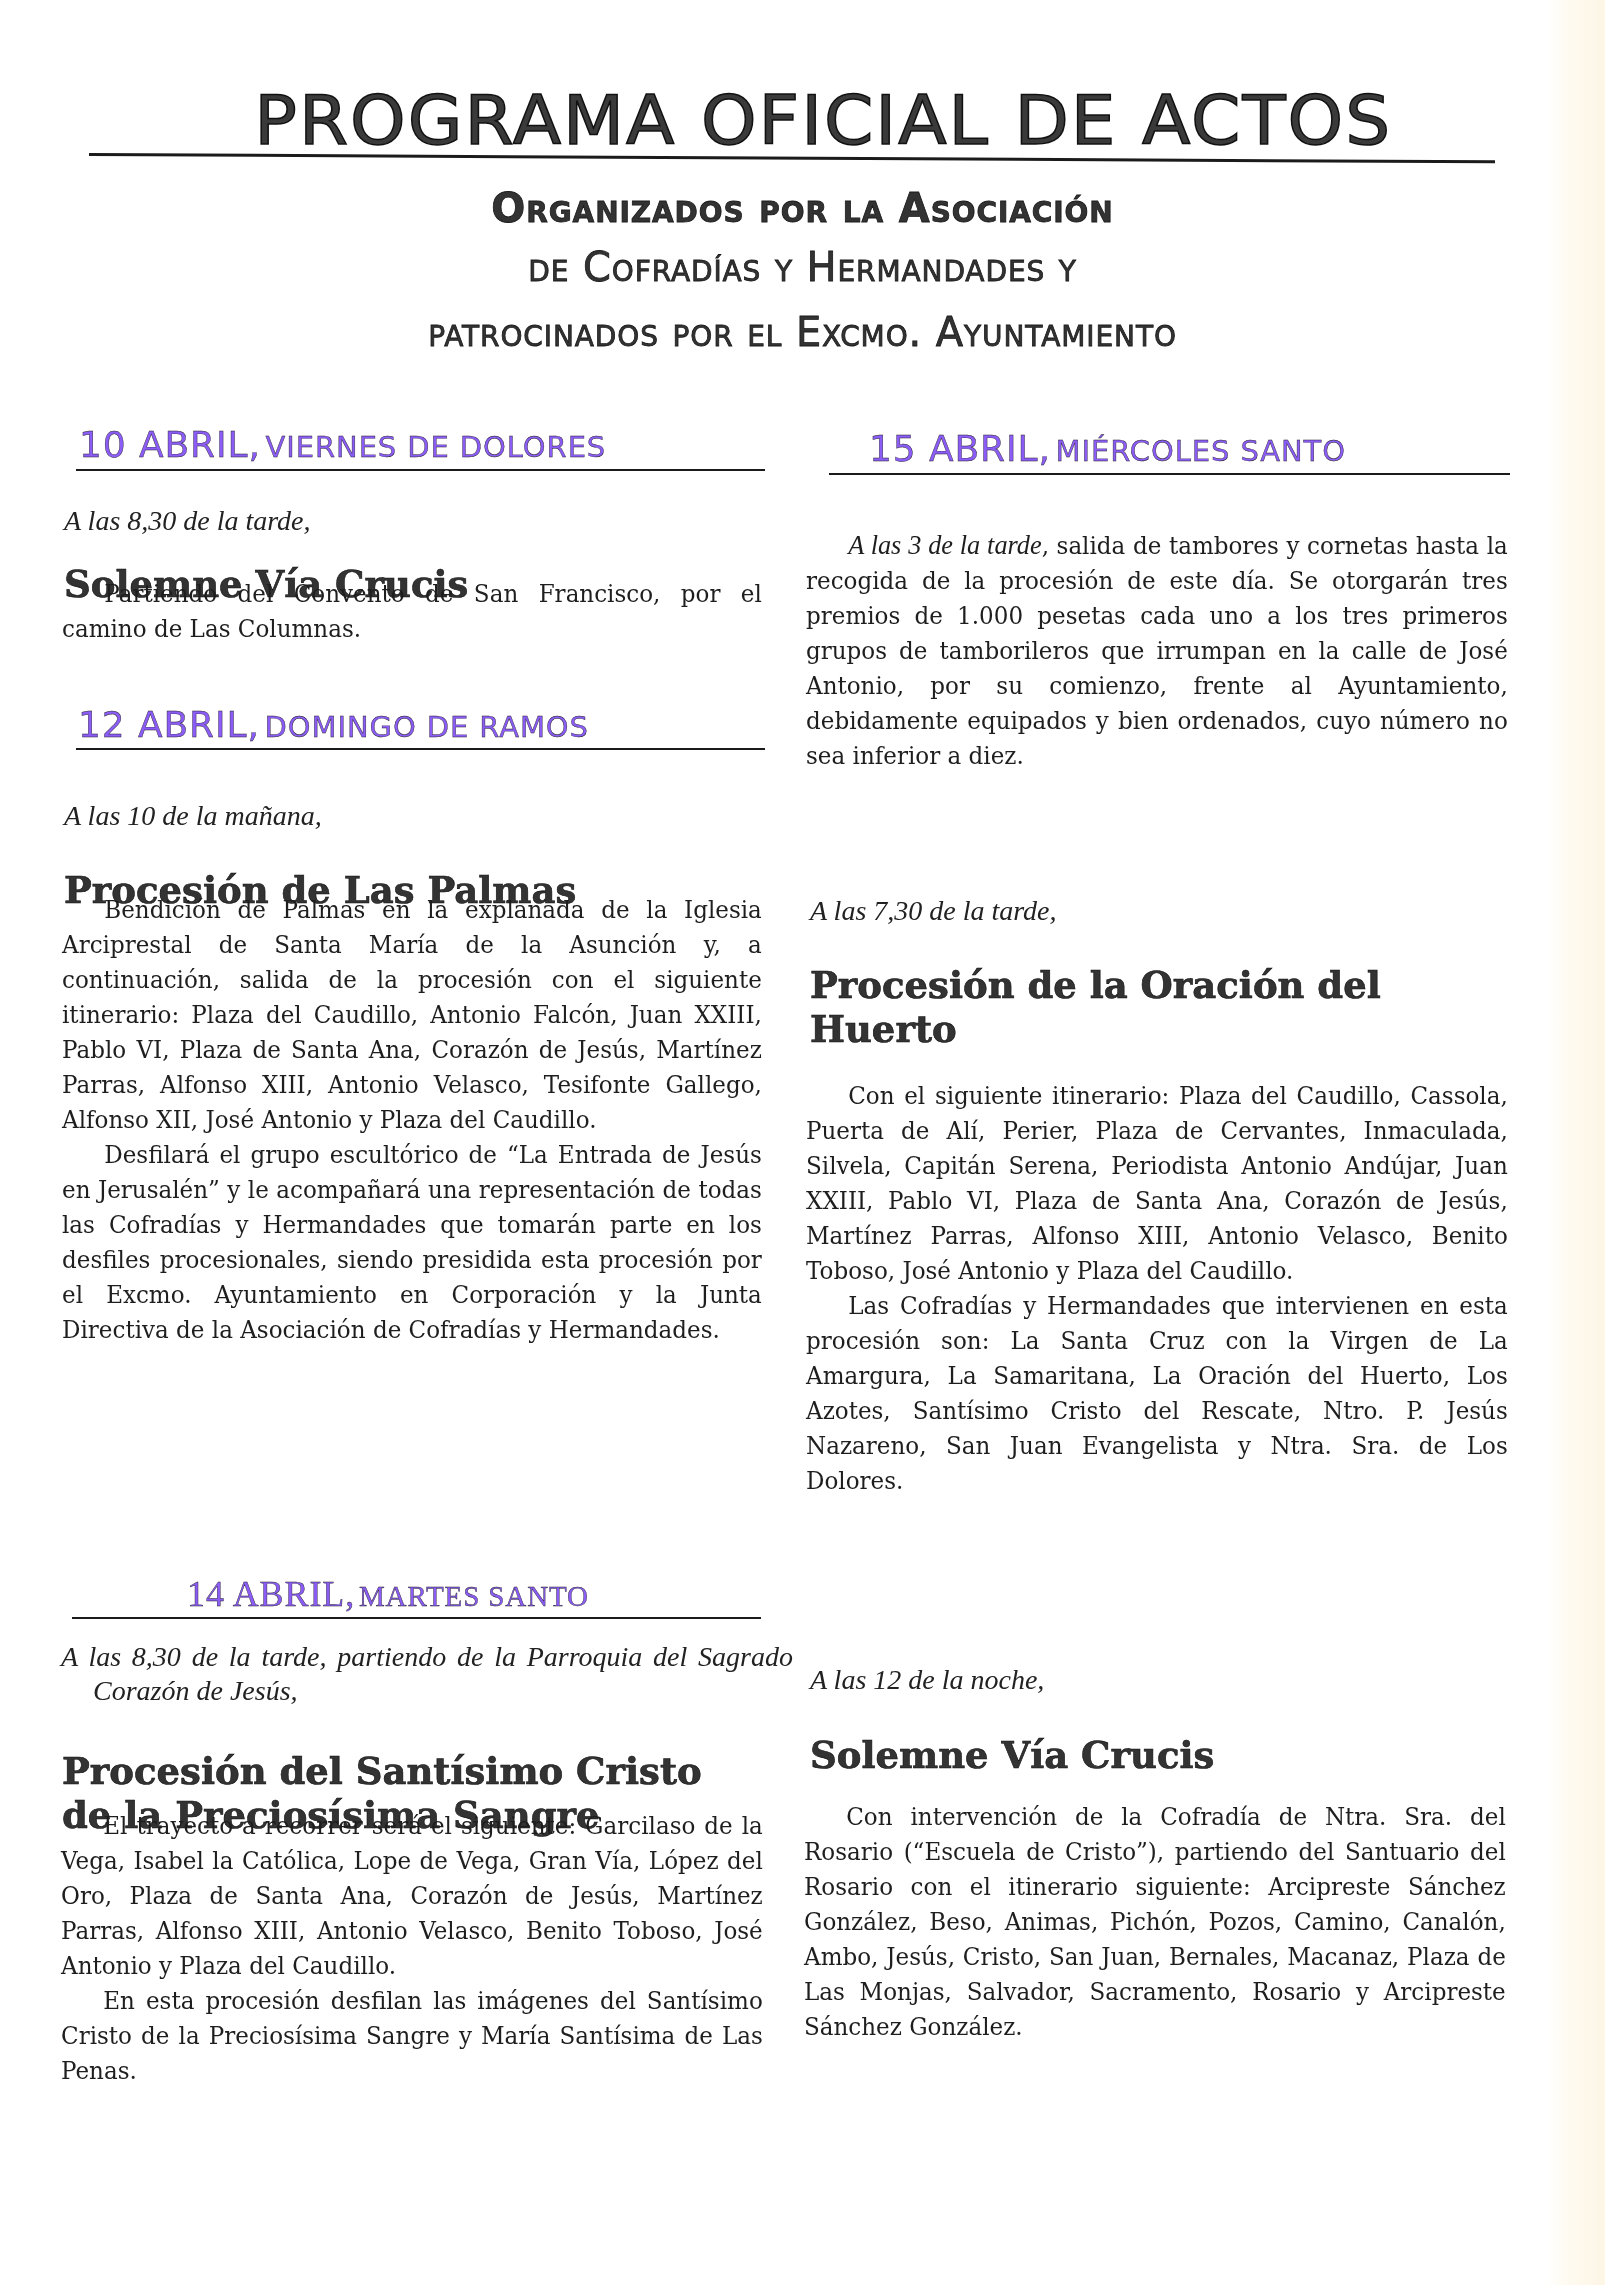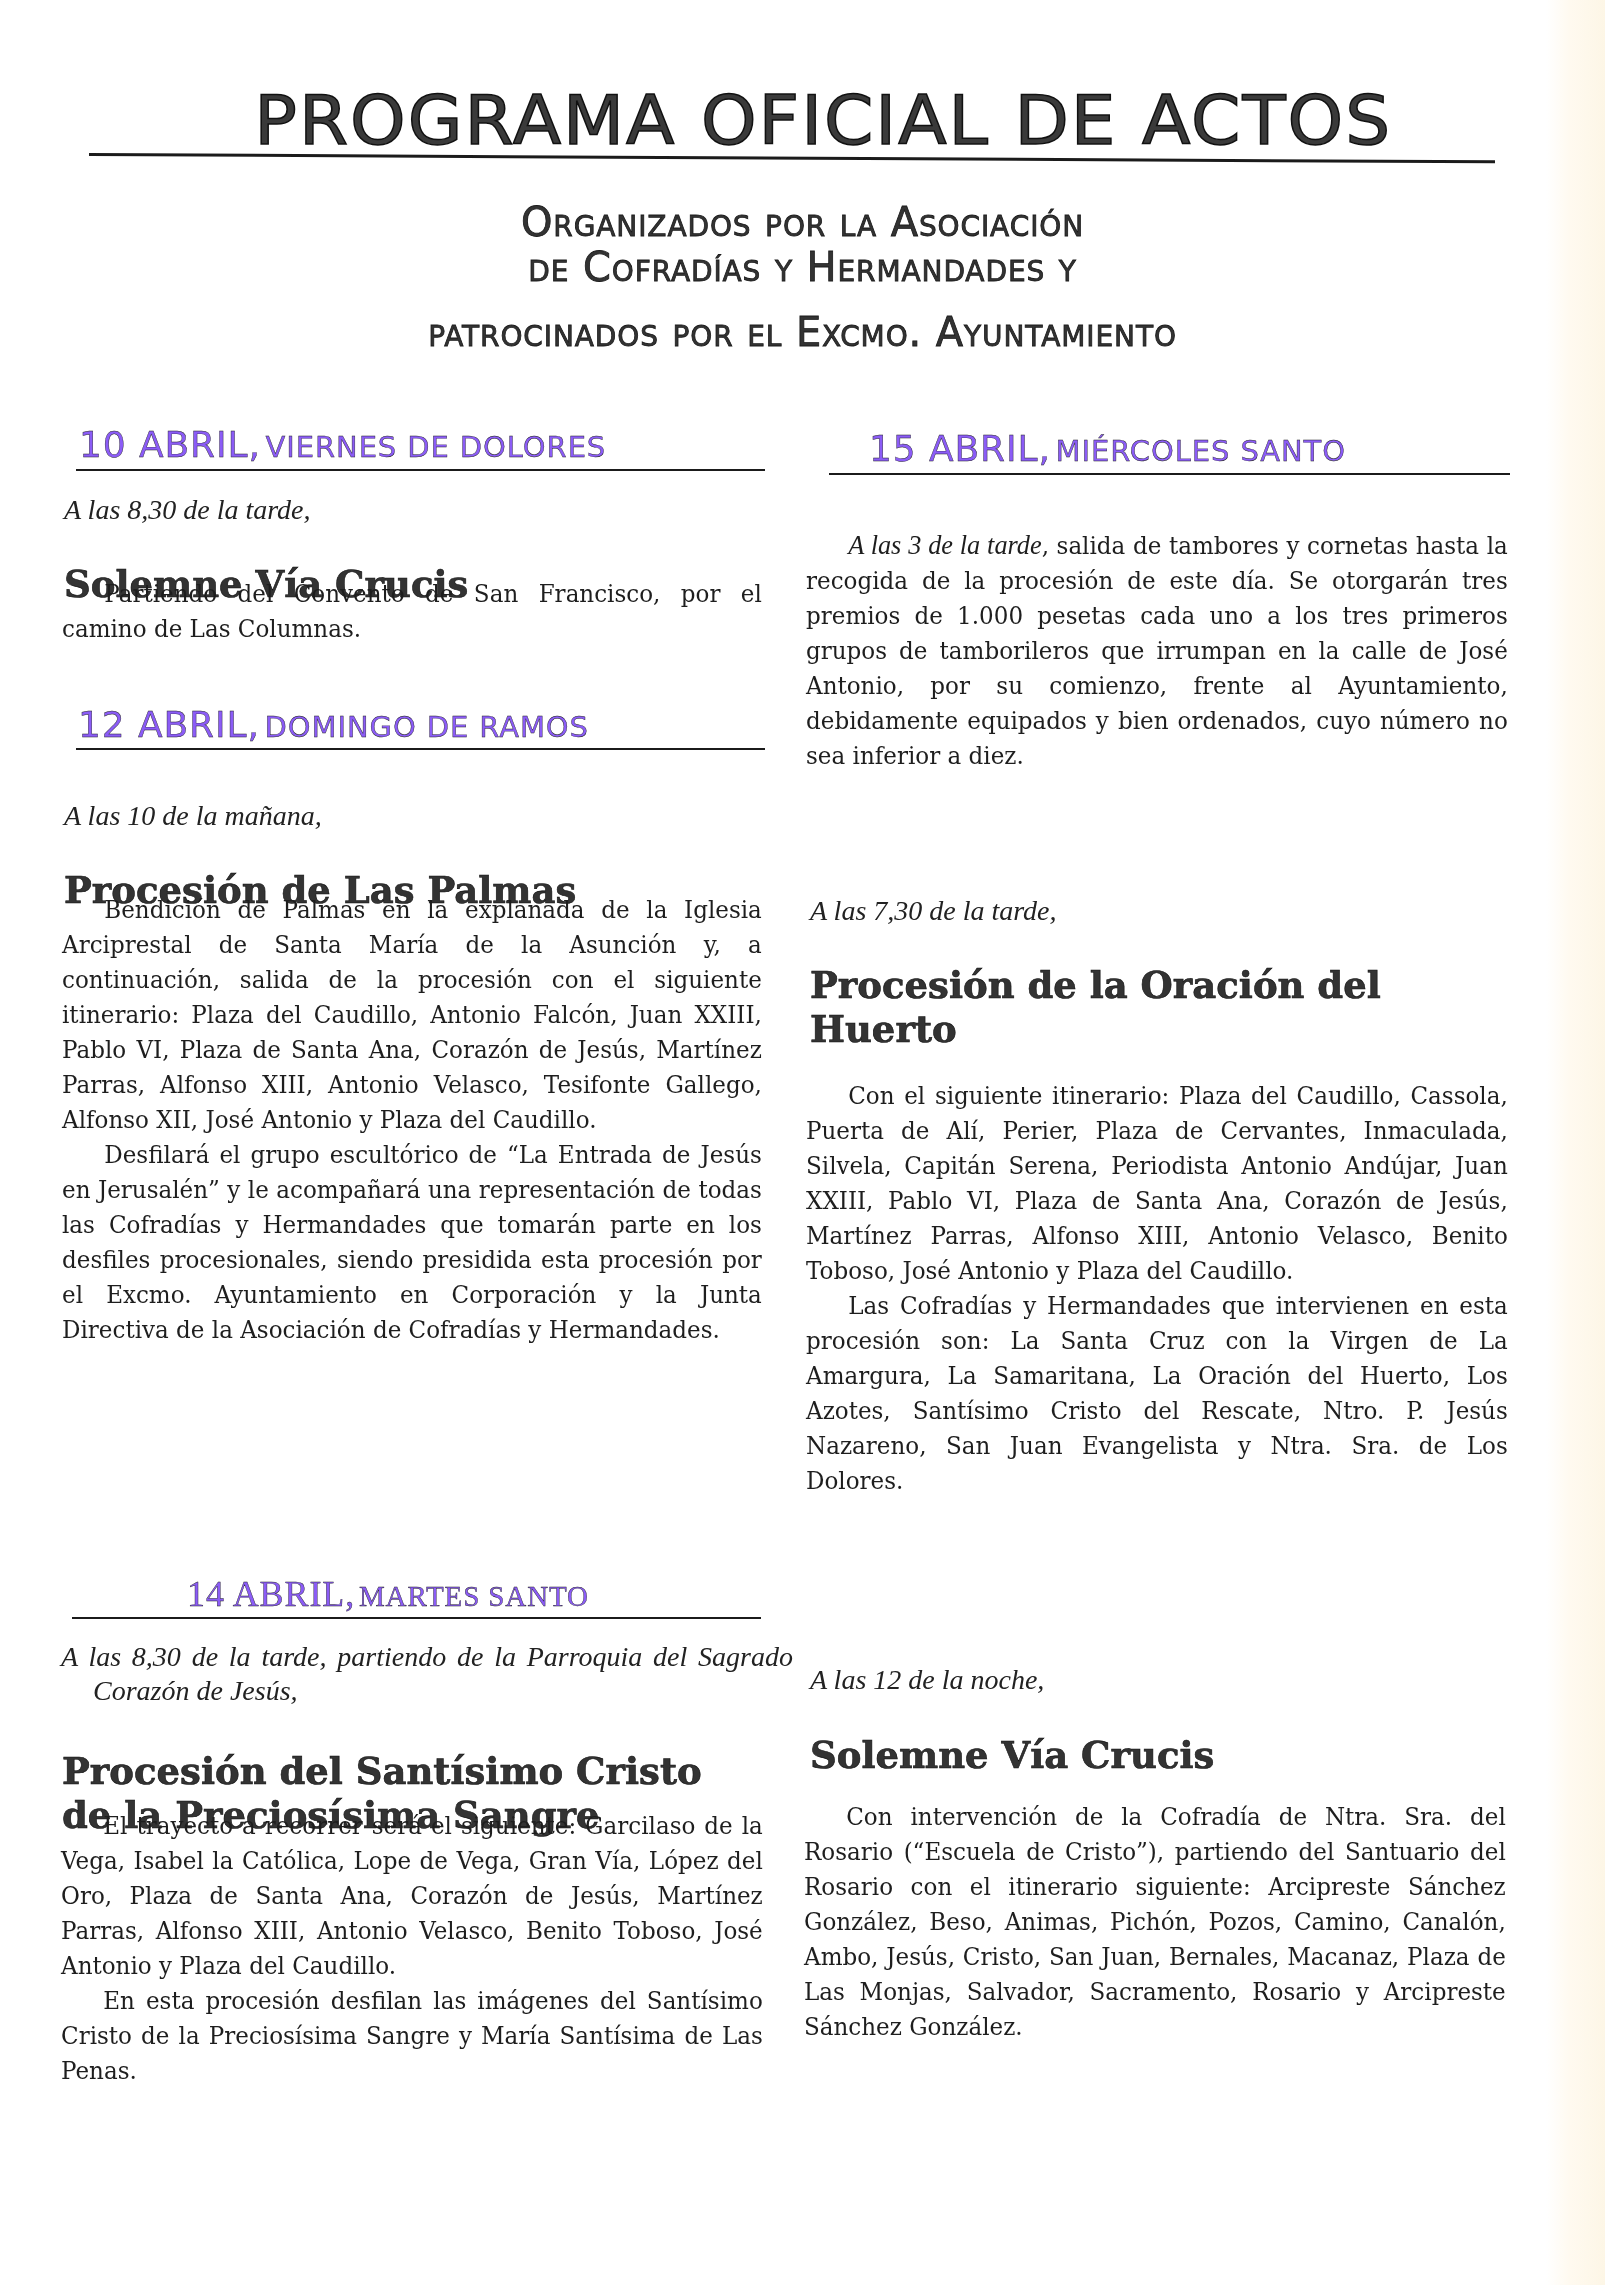--- a/index.html
+++ b/index.html
@@ -23,21 +23,21 @@
   .main-rule {
     position: absolute; left: 89px; top: 153px; width: 1406px; height: 2.8px;
     background: #1b1b1b; transform: rotate(0.3deg); transform-origin: left;
   }
   .subtitle {
     position: absolute; left: 57px; width: 1491px; text-align: center;
     font-family: "DejaVu Sans", sans-serif; font-size: 40px; color: #333;
     -webkit-text-stroke: 0.8px #1a1a1a; letter-spacing: 0.9px; font-variant: small-caps;
     white-space: nowrap;
   }
-  .sub1 { top: 199px; }
+  .sub1 { top: 185px; font-weight: bold; }
   .sub2 { top: 244px; }
   .sub3 { top: 309px; }
 
   .day {
     position: absolute; font-family: "DejaVu Sans", sans-serif; color: #8b5cf6;
     white-space: nowrap; -webkit-text-stroke: 0.4px #222;
   }
   .day .big { font-size: 36px; letter-spacing: 0.9px; }
   .day .small { font-size: 29px; letter-spacing: 0.9px; }
   .rule { position: absolute; height: 2.4px; background: #1b1b1b; }
@@ -68,21 +68,21 @@
 <div class="main-rule"></div>
 <div class="subtitle sub1">Organizados por la Asociación</div>
 <div class="subtitle sub2">de Cofradías y Hermandades y</div>
 <div class="subtitle sub3">patrocinados por el Excmo. Ayuntamiento</div>
 
 <div class="day" style="left:79px; top:424px;">
   <span class="big">10 ABRIL,</span>
   <span class="small">VIERNES DE DOLORES</span>
 </div>
 <div class="rule" style="left:76px; top:469px; width:689px;"></div>
-<div class="time" style="left:64px; top:494px;">A las 8,30 de la tarde,</div>
+<div class="time" style="left:64px; top:505px;">A las 8,30 de la tarde,</div>
 <div class="event" style="left:64px; top:532px; width:700px;">Solemne Vía Crucis</div>
 <div class="para" style="left:62px; top:577px; width:729px;">
   <p>Partiendo del Convento de San Francisco, por el camino de Las Columnas.</p>
 </div>
 
 <div class="day" style="left:78px; top:704px;">
   <span class="big">12 ABRIL,</span>
   <span class="small">DOMINGO DE RAMOS</span>
 </div>
 <div class="rule" style="left:76px; top:748px; width:689px;"></div>

